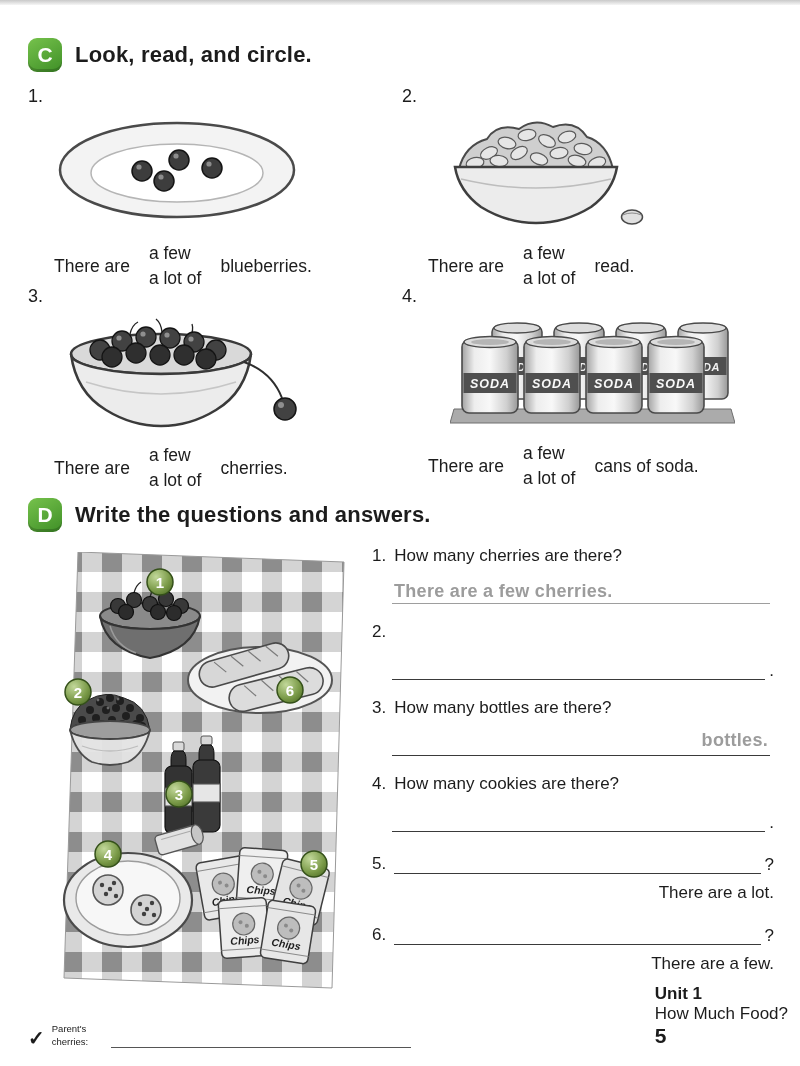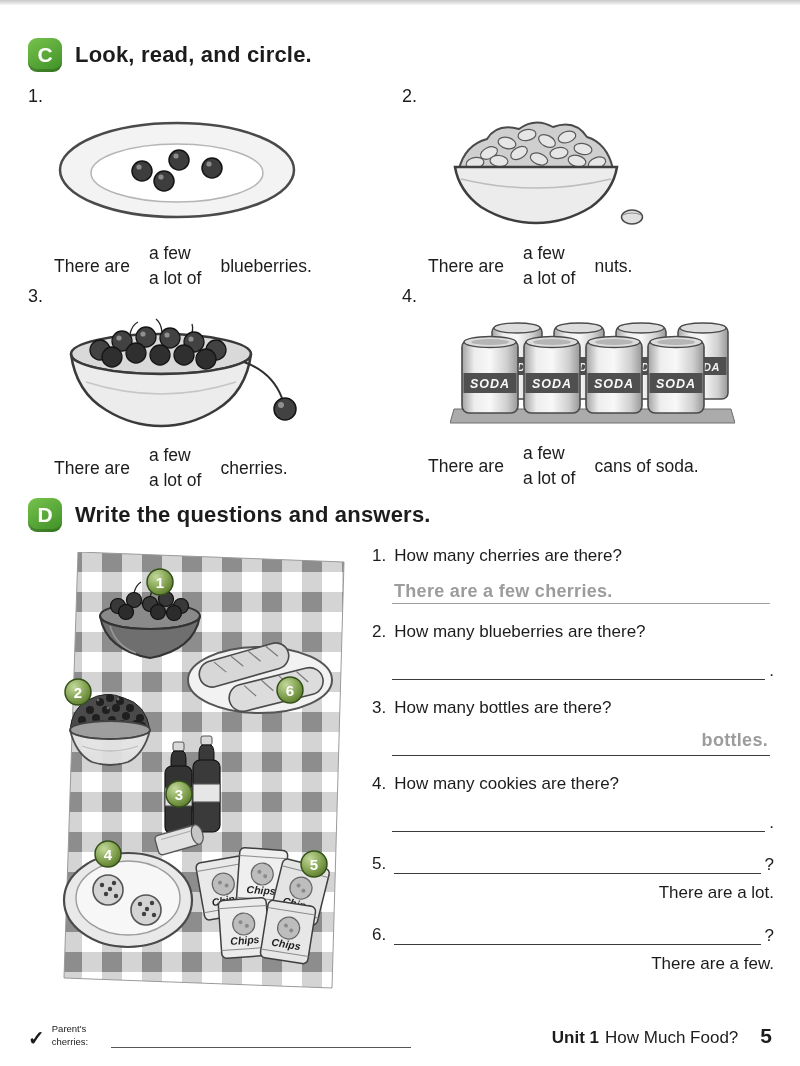--- a/index.html
+++ b/index.html
@@ -61,21 +61,21 @@
   .q-fill .answer-line { height:24px; }
   .below { margin-left:22px; margin-top:9px;text-align:right; }
 
   
   .footer { position:absolute; left:28px; right:28px; bottom:18px;
     display:flex; justify-content:space-between; align-items:flex-end; }
   .sig { display:flex; align-items:flex-end; gap:7px; }
   .check { font-size:20px; font-weight:bold; line-height:1; }
   .sig-label { font-size:9.5px; width:52px; line-height:1.3; color:#222; }
   .sig-line { width:300px; height:14px; border-bottom:1px solid #555; }
-  .unit { display:flex; align-items:baseline; gap:6px; font-size:17px; }
+  .unit { display:flex; align-items:baseline; gap:0; font-size:17px;flex-direction:column; }
   .unit-label { font-weight:bold; }
   .page-num { font-weight:bold; font-size:21px; margin-left:16px; }
 
   svg text { font-family:"Liberation Sans", sans-serif; }
 </style>
 </head>
 <body>
 
 <div class="page">
   <div class="top-edge"></div>
@@ -140,21 +140,21 @@
         <ellipse cx="187" cy="106" rx="10.5" ry="7" fill="#e0e0e0" stroke="#4a4a4a" stroke-width="1.5"></ellipse>
         <path d="M177.5 104 Q187 100 196.5 104" fill="none" stroke="#8a8a8a" stroke-width="1"></path>
       </svg>
     </div>
     <div class="sentence">
       <span>There are</span>
       <span class="options">
         <span class="opt">a few</span>
         <span class="opt">a lot of</span>
       </span>
-      <span>nuts.</span>
+      <span>read.</span>
     </div>
   </div>
 
   <div class="exercise" id="ex3">
     <div class="ex-num">3.</div>
     <div class="ex-img">
       <svg width="255" height="132" viewBox="0 0 255 132">
         <ellipse cx="103" cy="44" rx="90" ry="20" fill="#d9d9d9" stroke="#3a3a3a" stroke-width="2.5"></ellipse>
         <g stroke="#222" stroke-width="1.3" fill="none">
           <path d="M72 24 q2 -9 8 -12"></path>
@@ -494,21 +494,20 @@
         <div class="answer-line">
           <span class="written">There are a few cherries.</span>
         </div>
         <span class="after"></span>
       </div>
     </div>
 
     <div class="q q2">
       <div class="q-head">
         <span class="q-num">2.</span>
-        <span class="q-text">How many blueberries are there?</span>
       </div>
       <div class="answer-row">
         <div class="answer-line">
           <span class="written"></span>
         </div>
         <span class="after">.</span>
       </div>
     </div>
 
     <div class="q q3">

